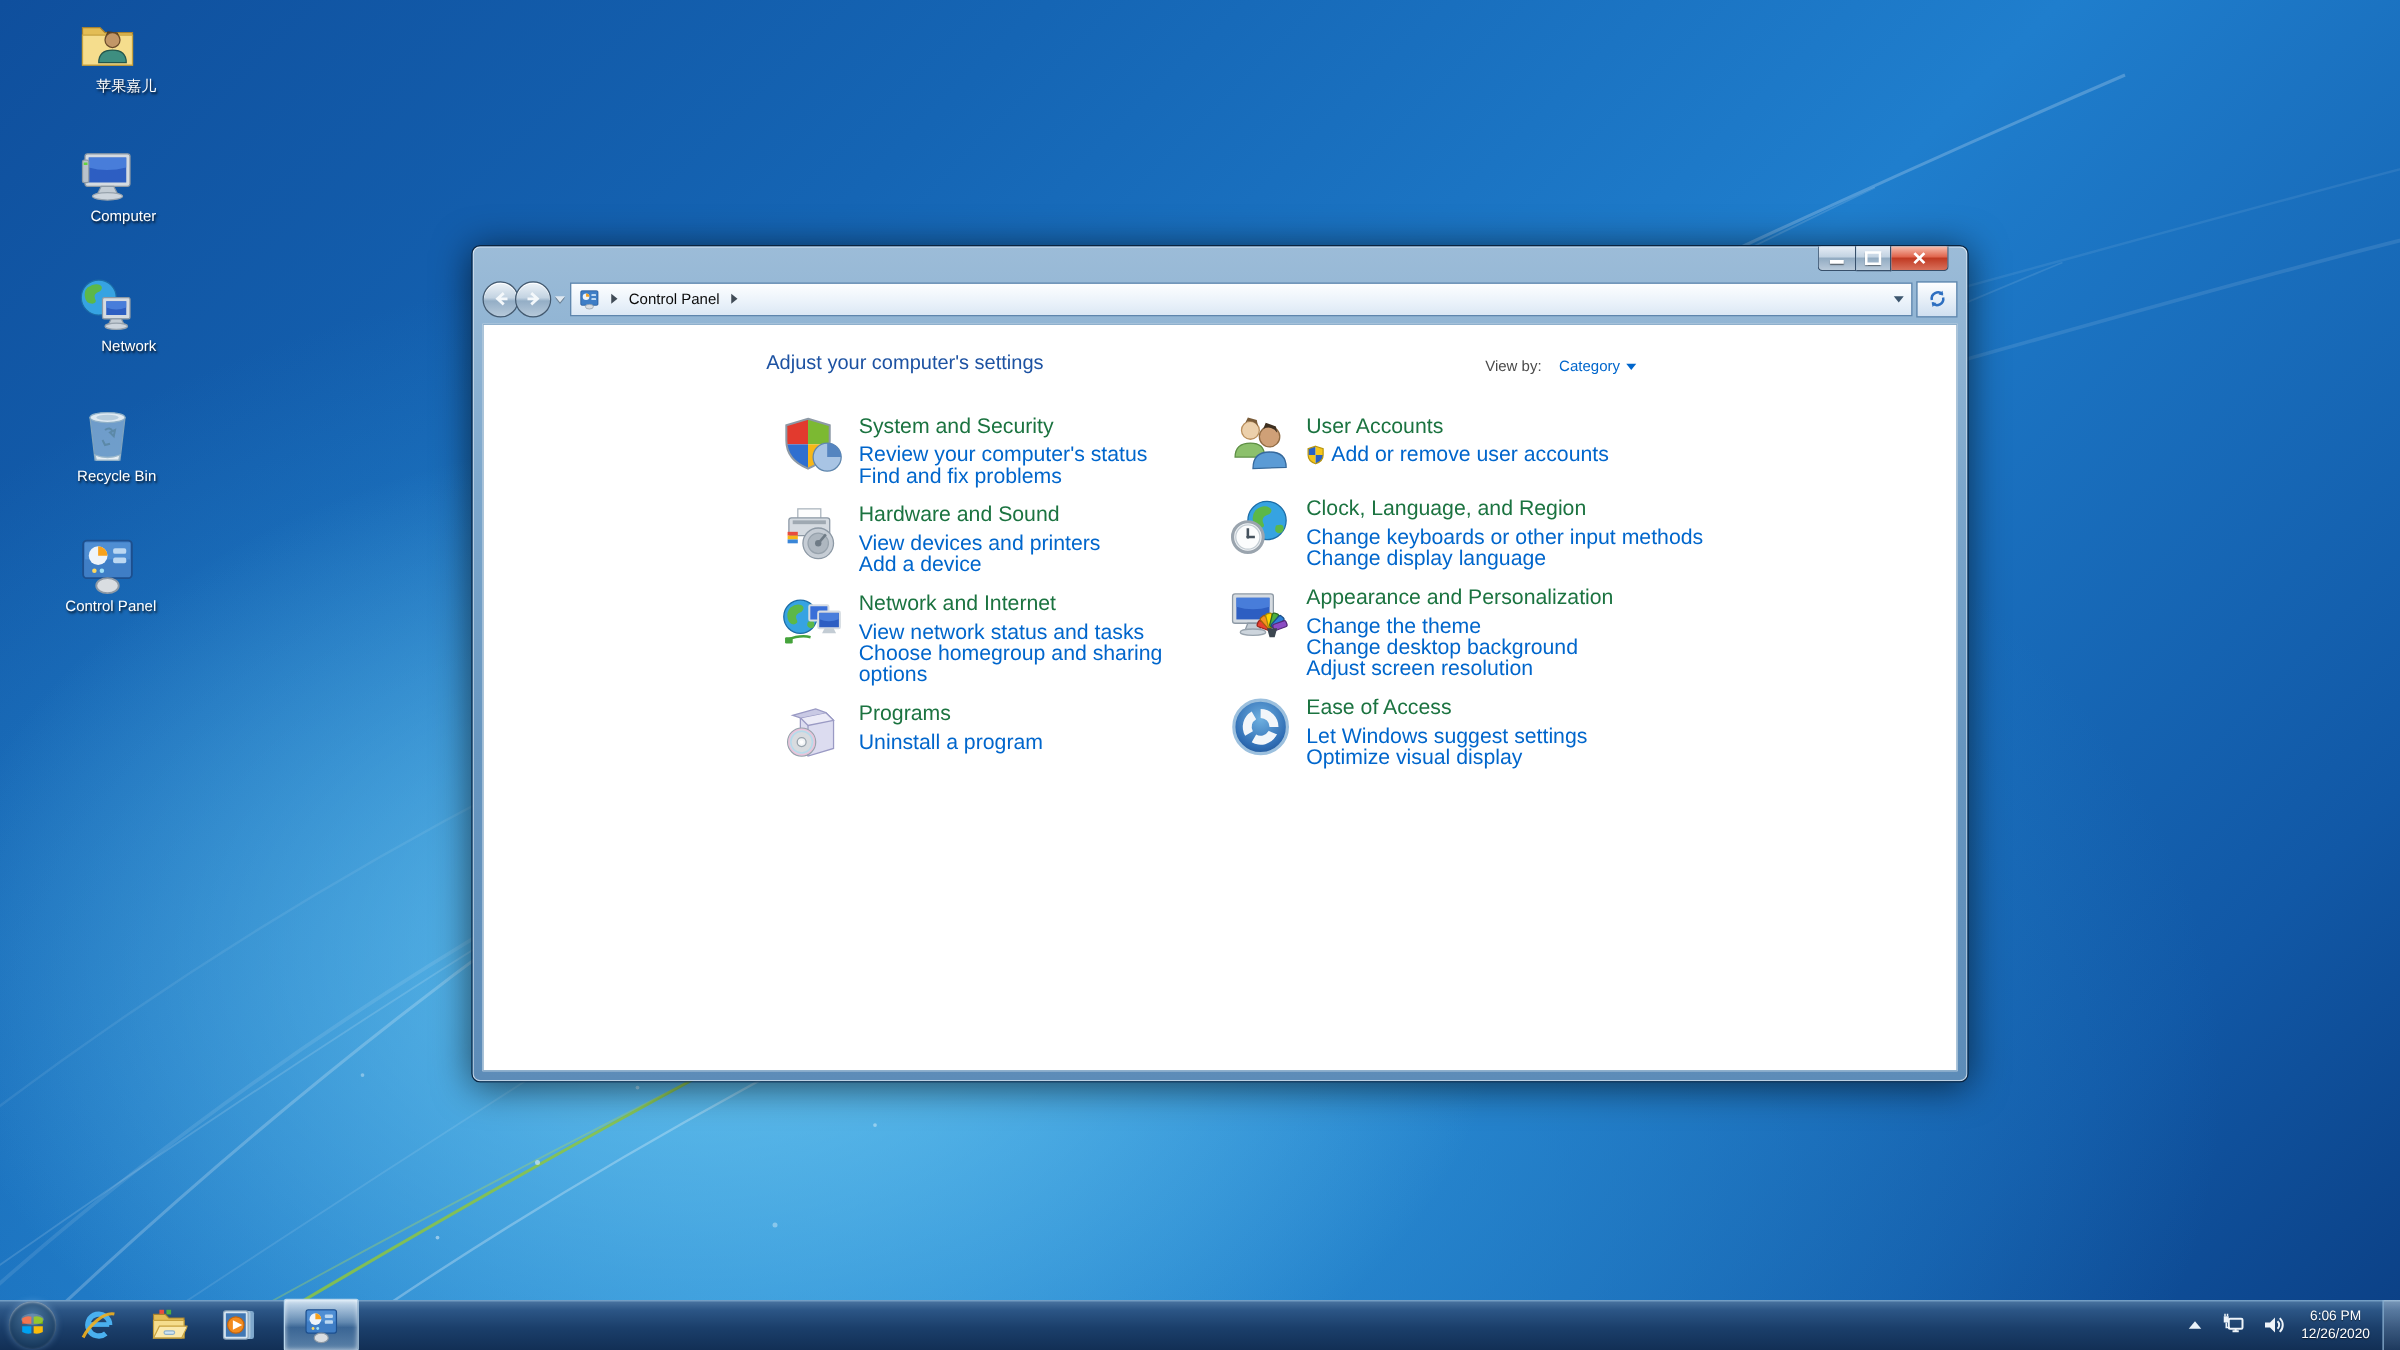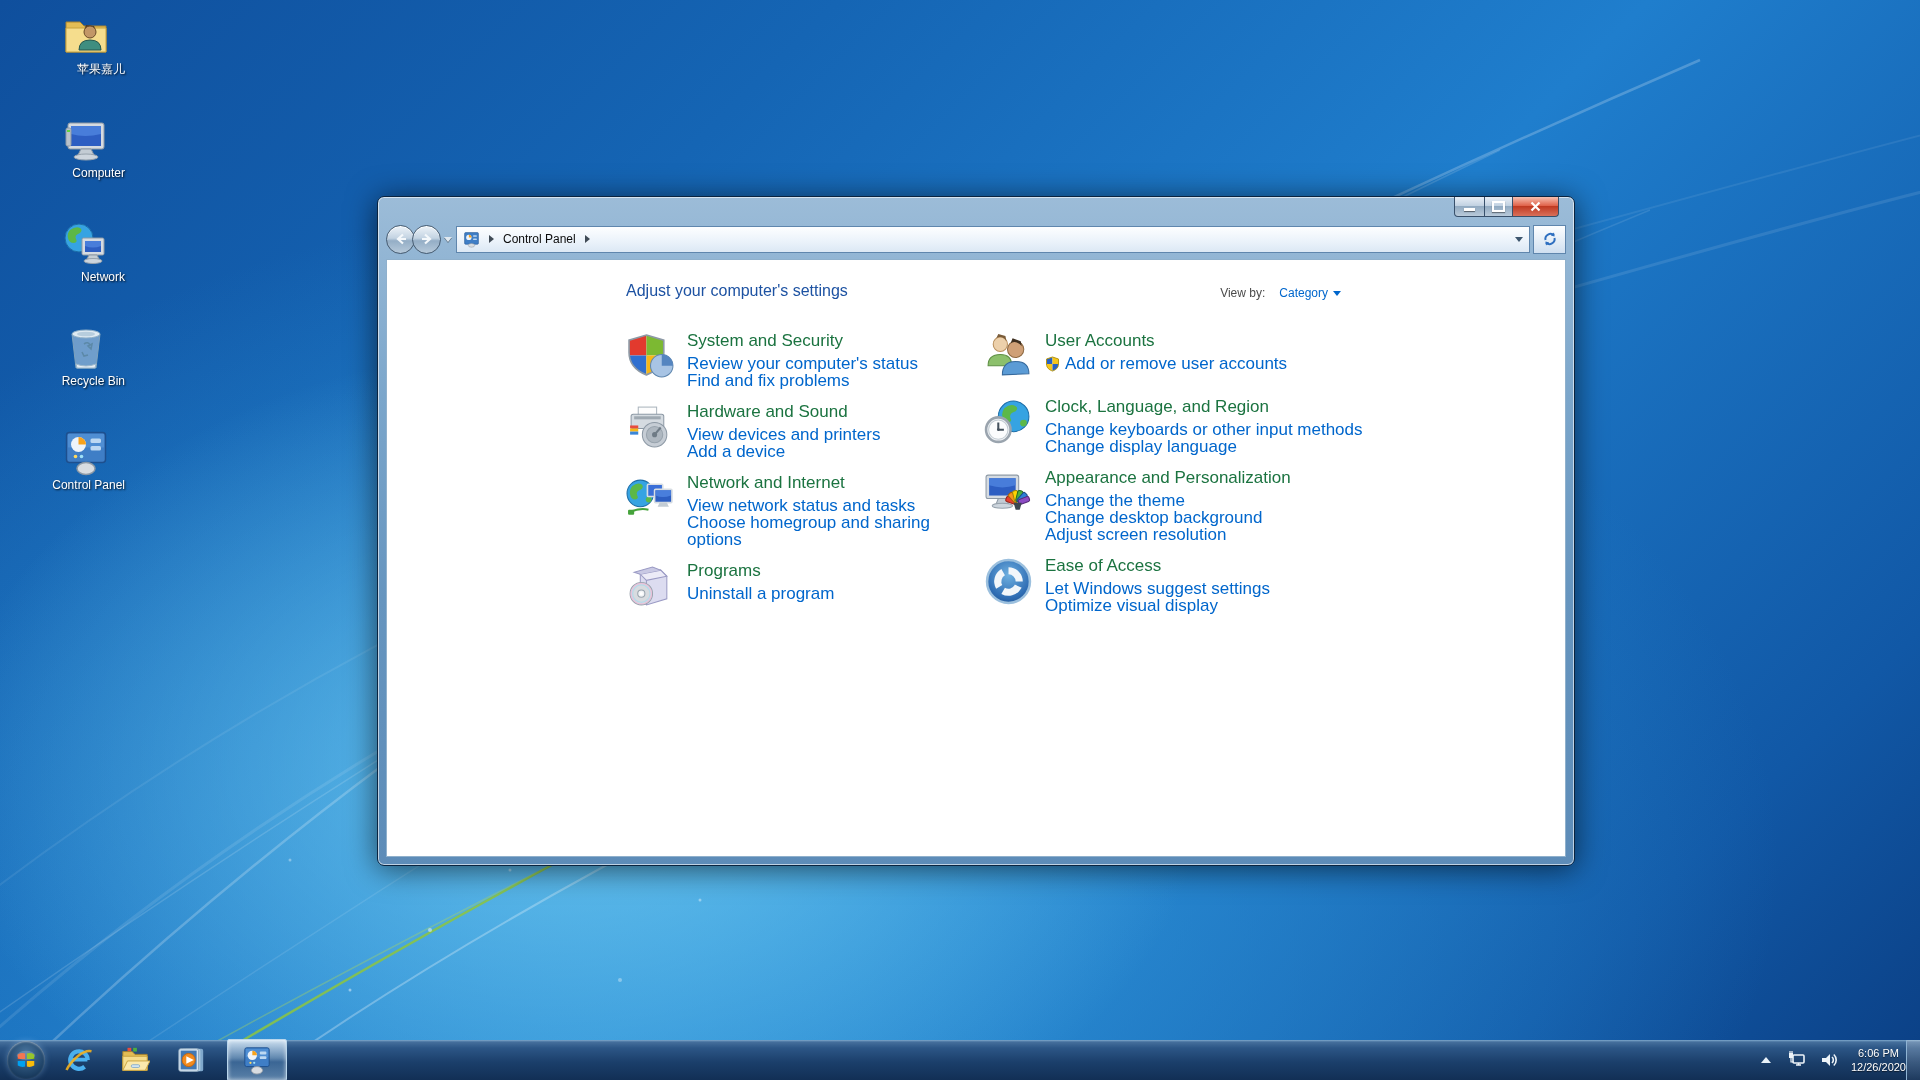--- a/index.html
+++ b/index.html
@@ -44,22 +44,22 @@
   .addr svg{width:17px;height:17px;flex:0 0 auto;}
   .crumb-arrow{width:0;height:0;border-top:4px solid transparent;border-bottom:4px solid transparent;
     border-left:5px solid #404b56;margin:0 9px;cursor:pointer;}
   .crumbtext{font-size:12px;color:#0b0b0b;cursor:pointer;}
   .addr-caret2{margin-left:auto;width:0;height:0;border-left:4px solid transparent;border-right:4px solid transparent;
     border-top:5px solid #3d566e;cursor:pointer;}
   .refreshbtn{width:31px;height:27px;margin-left:3px;border:1px solid #5f86ad;cursor:pointer;flex:0 0 auto;
     background:linear-gradient(#fdfeff,#e2ecf6 60%,#cfdff0);display:flex;align-items:center;justify-content:center;}
   
   .content{position:absolute;left:8px;right:8px;top:62px;bottom:8px;background:#fff;border:1px solid #8fb0cc;}
-  .pheader{position:absolute;left:239px;top:22px;font-size:16px;color:#1d52a2;}
-  .viewby{position:absolute;right:224px;top:26px;font-size:12px;color:#4b4b4b;display:flex;align-items:center;}
+  .pheader{position:absolute;left:226px;top:22px;font-size:16px;color:#1d52a2;}
+  .viewby{position:absolute;right:256px;top:26px;font-size:12px;color:#4b4b4b;display:flex;align-items:center;}
   .viewby .vlink{color:#0066cc;margin-left:14px;cursor:pointer;}
   .viewby .vcaret{width:0;height:0;border-left:4px solid transparent;border-right:4px solid transparent;
     border-top:5px solid #0066cc;margin-left:5px;cursor:pointer;}
   .col{position:absolute;top:71px;}
   .col.left{left:239px;width:350px;}
   .col.right{left:597px;width:420px;}
   .cat{position:relative;padding-left:61px;margin-bottom:13px;min-height:53px;}
   .cat .ci{position:absolute;left:0;top:1px;width:49px;height:49px;cursor:pointer;}
   .ct{font-size:17px;color:#1b7340;margin-bottom:4px;cursor:pointer;display:inline-block;}
   .cl{font-size:17px;color:#0066cc;line-height:17px;cursor:pointer;}
@@ -75,21 +75,21 @@
     display:flex;align-items:center;justify-content:center;}
   .tbicon{width:44px;height:40px;display:flex;align-items:center;justify-content:center;cursor:pointer;margin-left:12px;}
   .tbicon svg{width:30px;height:30px;}
   .tbicon.active{width:58px;margin-left:14px;border:1px solid #b9d6ec;border-radius:2px;
     background:linear-gradient(rgba(225,240,252,.85), rgba(150,190,225,.55) 45%, rgba(90,140,190,.5) 55%, rgba(140,185,225,.6));
     box-shadow:inset 0 0 4px rgba(255,255,255,.7);}
   .tray{margin-left:auto;display:flex;align-items:center;height:40px;}
   .tray-arrow{width:0;height:0;border-left:5px solid transparent;border-right:5px solid transparent;
     border-bottom:6px solid #e9f2f9;cursor:pointer;margin-right:16px;}
   .trayico{margin-right:12px;cursor:pointer;display:flex;}
-  .clock{color:#fff;font-size:11px;text-align:center;line-height:14px;cursor:default;
+  .clock{color:#fff;font-size:11px;text-align:center;line-height:14px;cursor:default;margin-right:10px;
     text-shadow:0 1px 1px rgba(0,0,0,.6);}
   .showdesk{width:13px;height:40px;border-left:1px solid #8fb4d4;cursor:pointer;
     background:linear-gradient(rgba(255,255,255,.25),rgba(255,255,255,.05));}
 </style>
 </head>
 <body>
 
 <div class="desktop">
 
   <svg class="swooshes" width="1920" height="1080" viewBox="0 0 1920 1080">

